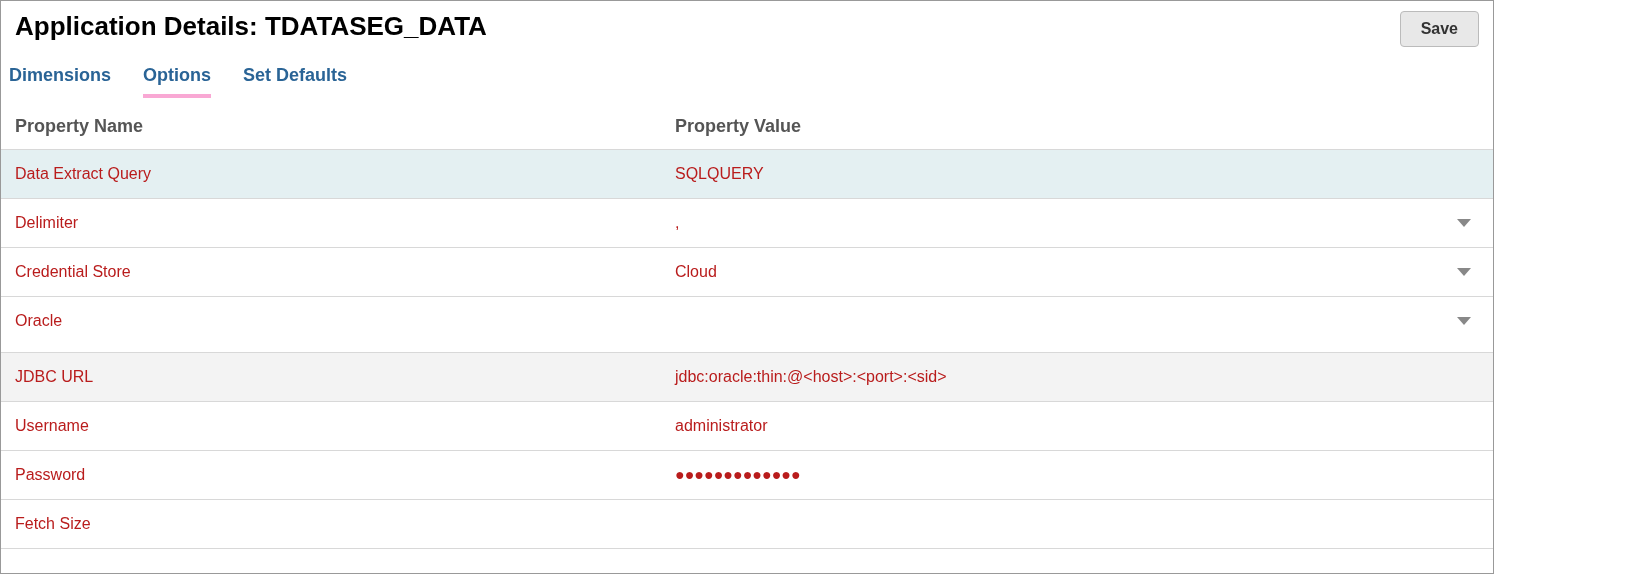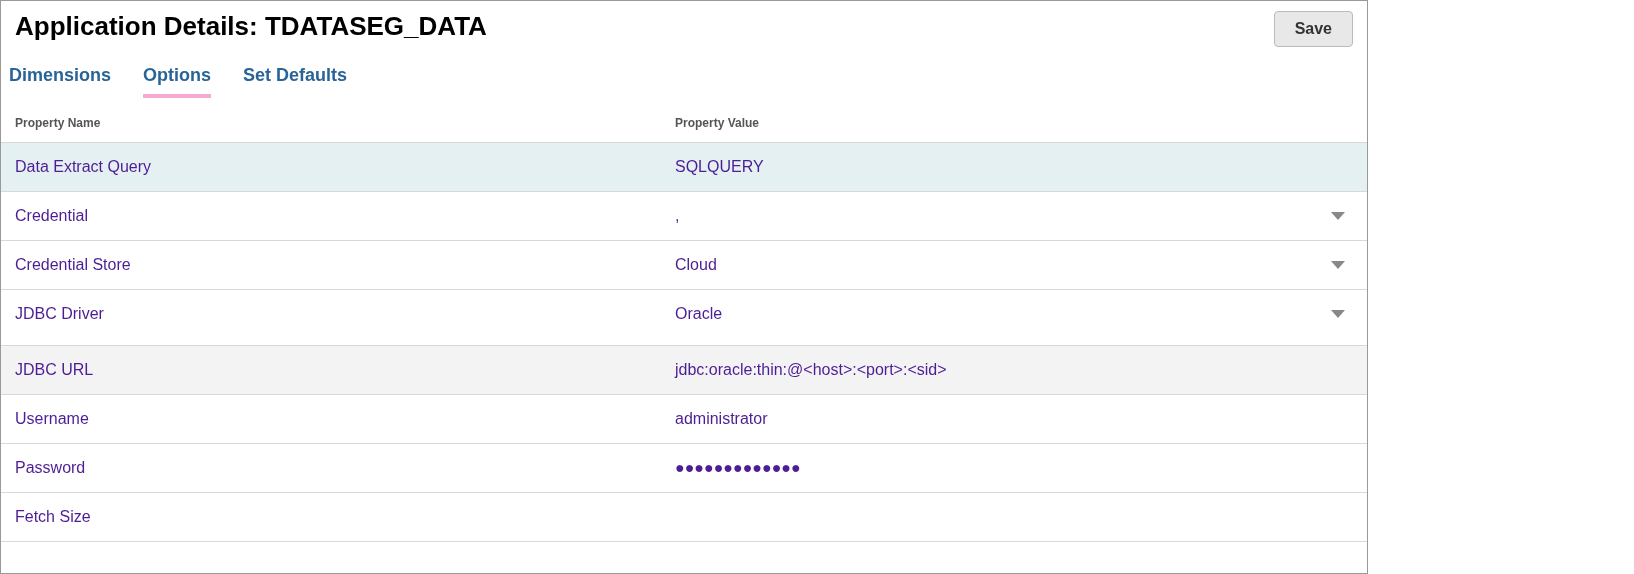--- a/index.html
+++ b/index.html
@@ -7,21 +7,21 @@
       padding: 0;
       box-sizing: border-box;
     }
     body {
       font-family: Arial, Helvetica, sans-serif;
       font-size: 15px;
       color: #333;
       background: #fff;
     }
     .container {
-      width: 1368px;
+      width: 1494px;
       height: 574px;
       border: 1px solid #999;
       position: relative;
       overflow: hidden;
     }
     .header-row {
       display: flex;
       justify-content: space-between;
       align-items: flex-start;
       padding: 10px 14px 0 14px;
@@ -53,38 +53,38 @@
       padding-bottom: 8px;
       cursor: pointer;
       border-bottom: 4px solid transparent;
     }
     .tab.active {
       border-bottom: 4px solid #f9a8d4;
     }
     .table-header {
       display: flex;
       padding: 18px 14px 12px 14px;
-      font-size: 12px;
+      font-size: 18px;
       font-weight: bold;
       color: #555;
     }
     .col-name {
       flex: 0 0 660px;
     }
     .col-value {
       flex: 1;
     }
     .row {
       display: flex;
       align-items: center;
       padding: 0 14px;
       height: 49px;
       border-top: 1px solid #d8d8d8;
       font-size: 16px;
-      color: #4c1d95;
+      color: #b91c1c;
       position: relative;
     }
     .row.selected {
       background: #e4f0f2;
     }
     .row.dim {
       background: #f3f3f3;
       margin-top: 7px;
     }
     .row .name {
@@ -128,31 +128,30 @@
     <div class="col-name">Property Name</div>
     <div class="col-value">Property Value</div>
   </div>
 
   <div class="rows-area" id="rows-area">
       <div class="row selected">
         <div class="name">Data Extract Query</div>
         <div class="value">SQLQUERY</div>
       </div>
       <div class="row">
-        <div class="name">Credential</div>
+        <div class="name">Delimiter</div>
         <div class="value">,</div>
         <div class="dropdown-arrow"></div>
       </div>
       <div class="row">
         <div class="name">Credential Store</div>
         <div class="value">Cloud</div>
         <div class="dropdown-arrow"></div>
       </div>
       <div class="row">
-        <div class="name">JDBC Driver</div>
         <div class="value">Oracle</div>
         <div class="dropdown-arrow"></div>
       </div>
       <div class="row dim">
         <div class="name">JDBC URL</div>
         <div class="value">jdbc:oracle:thin:@&lt;host&gt;:&lt;port&gt;:&lt;sid&gt;</div>
       </div>
       <div class="row">
         <div class="name">Username</div>
         <div class="value">administrator</div>

